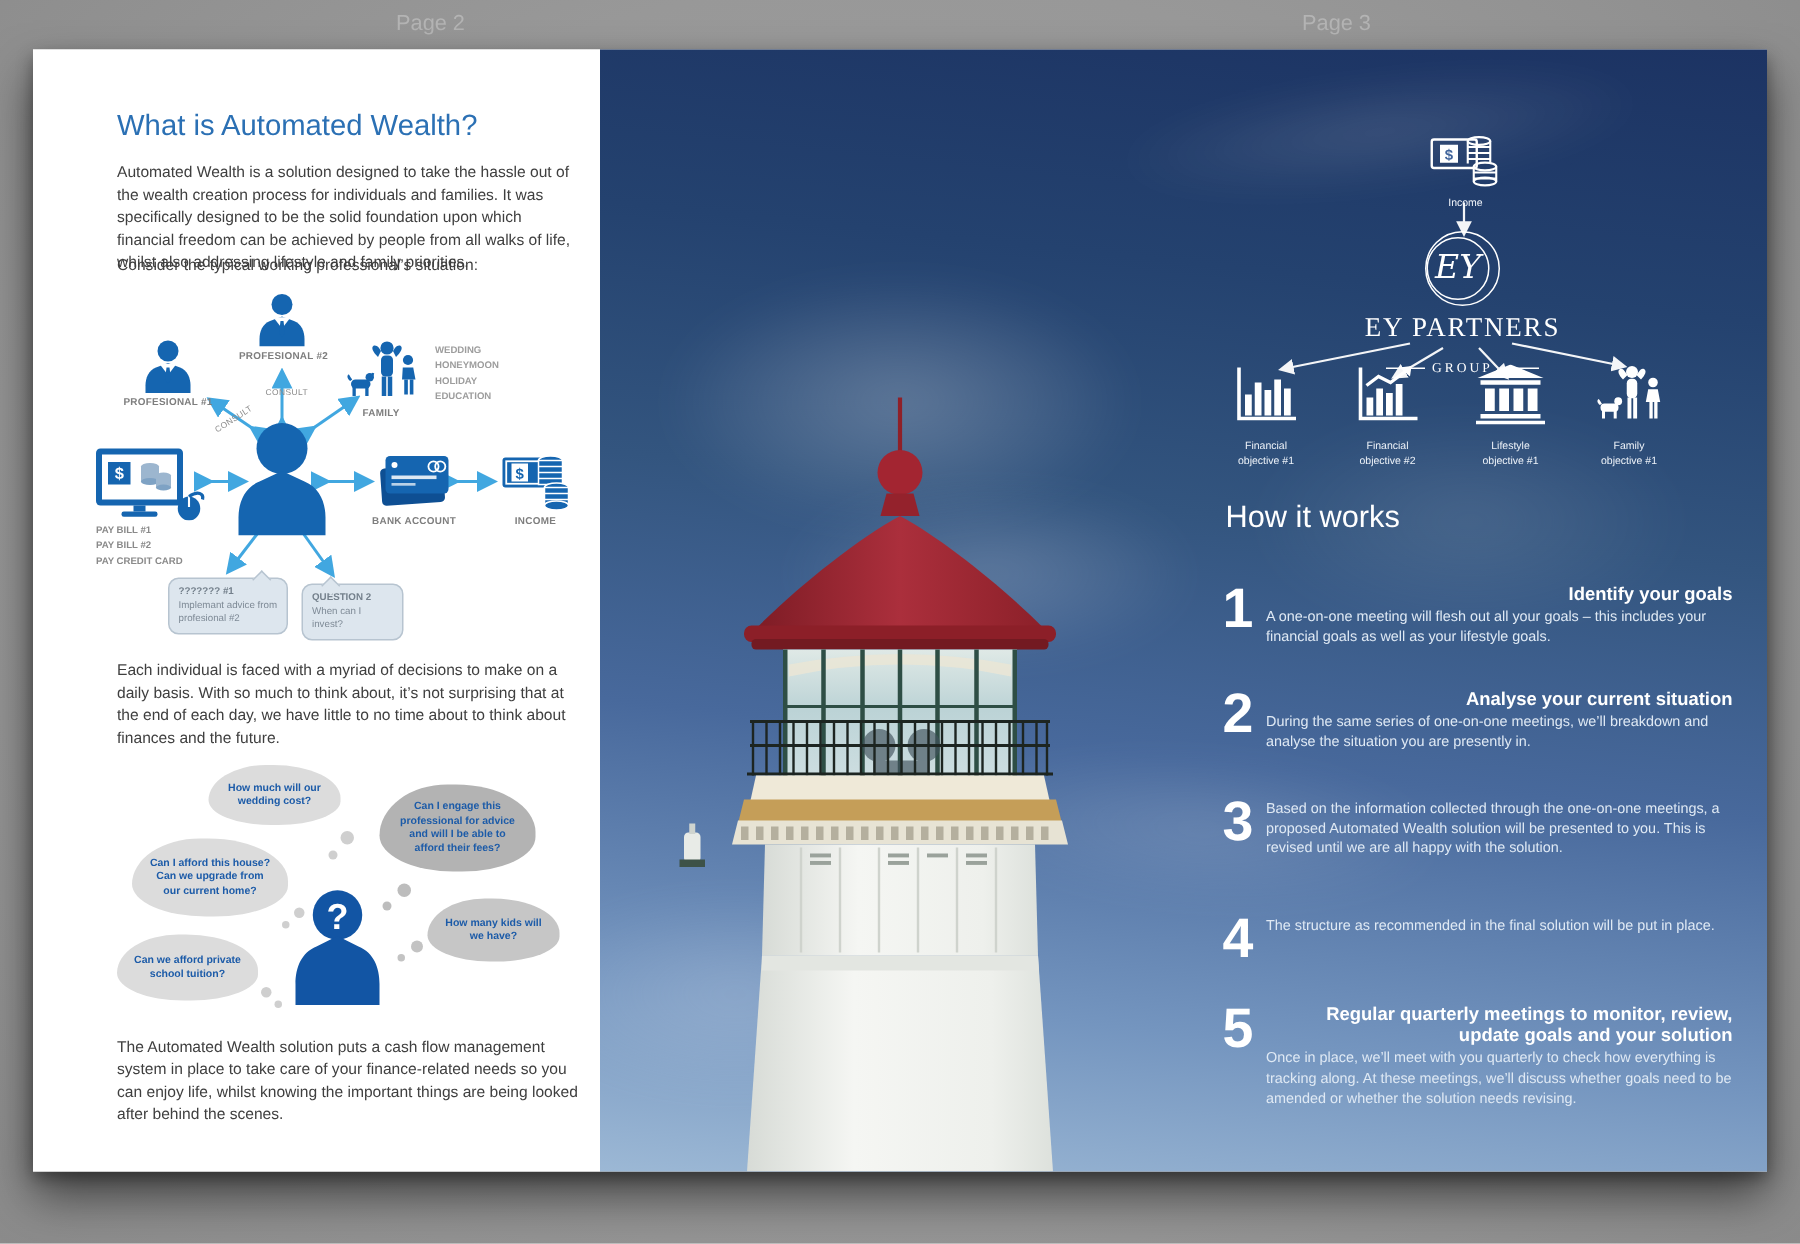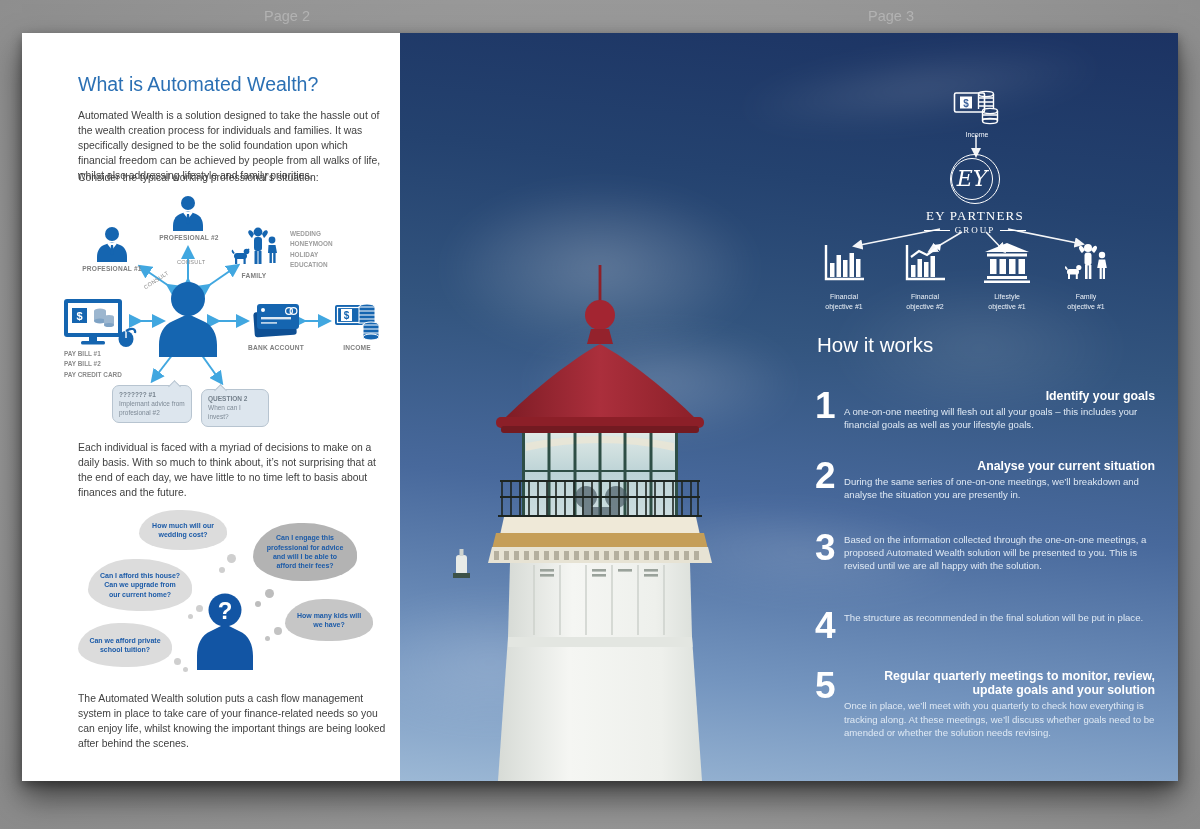--- a/index.html
+++ b/index.html
@@ -58,23 +58,23 @@
   .rp-overlay { position:absolute; inset:0; z-index:3; color:#fff; }
   .income-wrap { position:absolute; left:548px; top:56px; width:58px; text-align:center; }
   .income-cap { font-size:7px; color:#f2f6fb; margin-top:2px; }
 
   .logo { position:absolute; left:505px; top:121px; width:140px; text-align:center; }
   .logo-ring { width:50px; height:50px; margin:0 auto; border:1.6px solid #fff; border-radius:50%;
                display:flex; align-items:center; }
   .logo-ring-in { width:42px; height:42px; border:1px solid #fff; border-radius:50%;
                   display:flex; align-items:center; justify-content:center; }
   .logo-mono { font-family:"DejaVu Serif", serif; font-style:italic; font-size:22px; line-height:1; }
-  .logo-name { font-family:"Liberation Serif", serif; font-size:13px; letter-spacing:1.2px; margin-top:4px; }
+  .logo-name { font-family:"Liberation Serif", serif; font-size:18px; letter-spacing:1.2px; margin-top:4px; }
   .logo-group { display:flex; align-items:center; justify-content:center; gap:5px;
-                font-family:"Liberation Serif", serif; font-size:9px; letter-spacing:2px; margin-top:1px; }
+                font-family:"Liberation Serif", serif; font-size:9px; letter-spacing:2px; margin-top:11px; }
   .logo-group::before, .logo-group::after { content:""; width:26px; border-top:1px solid #fff; }
 
   .objective { position:absolute; top:210px; width:76px; text-align:center; }
   .obj-label { font-size:7px; line-height:1.4; color:#eef3f9; margin-top:5px; }
 
   .how-title { position:absolute; left:417px; top:300px; font-size:20.5px; color:#fff; }
   .step { position:absolute; left:415px; width:340px; }
   .step-num { position:absolute; left:0; top:1px; font-size:37px; font-weight:bold; line-height:.85; color:#fff; }
   .step-body { margin-left:29px; }
   .step-title { font-size:12.3px; font-weight:bold; color:#fff; line-height:1.15;text-align:right; }
@@ -224,21 +224,21 @@
 
       <div class="bubble bubble1" style="left:90px;top:352px;width:80px;">
         <div class="bt">??????? #1</div>
         <div>Implemant advice from profesional #2</div>
       </div>
       <div class="bubble bubble2" style="left:179px;top:356px;width:68px;">
         <div class="bt">QUESTION 2</div>
         <div>When can I invest?</div>
       </div>
 
-      <div class="lp-par lp-mid">Each individual is faced with a myriad of decisions to make on a daily basis. With so much to think about, it’s not surprising that at the end of each day, we have little to no time left to basis about finances and the future.</div>
+      <div class="lp-par lp-mid">Each individual is faced with a myriad of decisions to make on a daily basis. With so much to think about, it’s not surprising that at the end of each day, we have little to no time about to think about finances and the future.</div>
 
       <div class="cloud cl-light" style="left:117px;top:477px;width:88px;height:40px;">How much will our wedding cost?</div>
       <div class="cloud cl-dark" style="left:231px;top:490px;width:104px;height:58px;">Can I engage this professional for advice and will I be able to afford their fees?</div>
       <div class="cloud cl-light" style="left:66px;top:526px;width:104px;height:52px;">Can I afford this house? Can we upgrade from our current home?</div>
       <div class="cloud cl-mid" style="left:263px;top:566px;width:88px;height:42px;">How many kids will we have?</div>
       <div class="cloud cl-light" style="left:56px;top:590px;width:94px;height:44px;">Can we afford private school tuition?</div>
 
       <span class="tdot" style="left:205px;top:521px;width:9px;height:9px;"></span>
       <span class="tdot" style="left:197px;top:534px;width:6px;height:6px;"></span>
       <span class="tdot" style="left:243px;top:556px;width:9px;height:9px;background:#bdbdbd;"></span>

